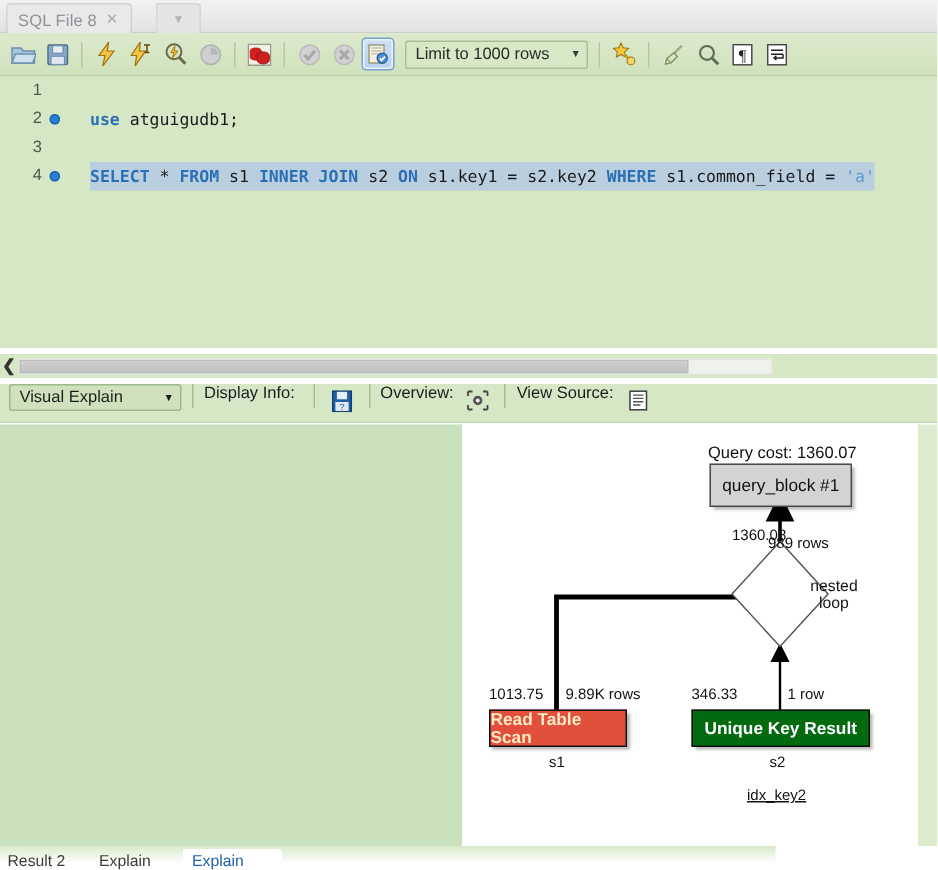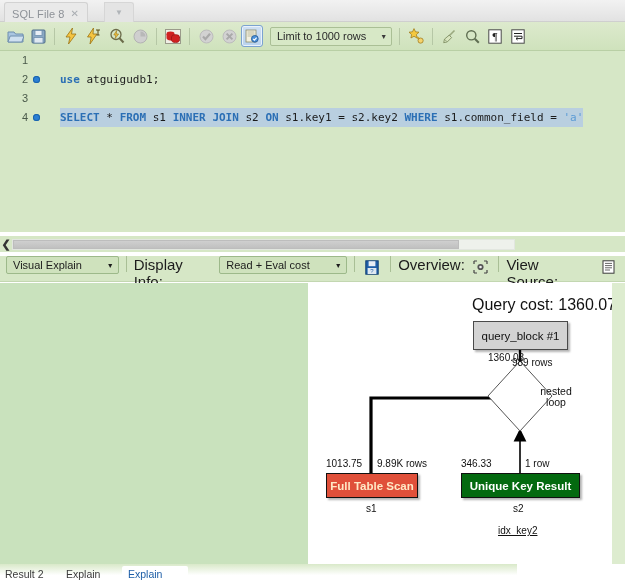--- a/index.html
+++ b/index.html
@@ -130,21 +130,21 @@
     display: flex; align-items: flex-start; padding: 0 6px; gap: 0px;
     border-bottom: 1px solid #c3d7b1;
   }
   .combo {
     height: 18px; background: #cfe2bd; border: 1px solid #9db98a;
     border-radius: 2px; display: flex; align-items: center; justify-content: space-between;
     padding: 0 4px 0 6px; font-size: 11px; color: #1c1c1c;
   }
   .combo .caret { font-size: 7px; margin-left: 10px; }
   .exsep { width: 1px; height: 16px; background: #a9bf96; margin: 0 7px; }
-  .exlabel { font-size: 15px; color: #1c1c1c; margin-right: 5px; }
+  .exlabel { font-size: 11px; color: #1c1c1c; margin-right: 5px; }
 
   
   .exbody {
     position: absolute; left: 0; top: 283px; width: 625px; height: 281px;
     background: #ffffff;
   }
   .ex-left {
     position: absolute; left: 0; top: 0; width: 308px; height: 281px;
     background: #c9e2bd;
   }
@@ -167,21 +167,21 @@
   }
   .node-qb {
     background: #d3d3d3; color: #111; border: 1px solid #4a4a4a;
   }
   .node-fts {
     background: #e0503a; color: #ffe9c6; font-weight: bold; border: 1px solid #111;
   }
   .node-ukl {
     background: #046a10; color: #ffffff; font-weight: bold; border: 1px solid #111;
   }
-  .cap { position: absolute; font-size: 16px; color: #111; white-space: nowrap; }
+  .cap { position: absolute; font-size: 11px; color: #111; white-space: nowrap; }
   .cap-small { position: absolute; font-size: 10px; color: #111; white-space: nowrap; }
   .diamond-label {
     position: absolute; text-align: center; font-size: 10.5px; color: #111;
     line-height: 11px;
     margin-left: 36px;
   }
 
   
   .bottombar {
     position: absolute; left: 0; top: 564px; width: 517px; height: 16px;
@@ -373,24 +373,20 @@
     </div>
   </div>
 
   <div class="exbar">
     <div class="combo" style="width:115px">
       <span>Visual Explain</span>
       <span class="caret">▼</span>
     </div>
     <div class="exsep"></div>
     <span class="exlabel">Display Info:</span>
-    <div class="combo" style="width:130px">
-      <span>Read + Eval cost</span>
-      <span class="caret">▼</span>
-    </div>
     <div class="exsep"></div>
     <div class="tbtn">
       <svg width="14" height="15" viewBox="0 0 14 15">
         <rect x="0.8" y="0.8" width="12.4" height="13.4" fill="#1f5fa8" stroke="#123f73"></rect>
         <rect x="3.6" y="1.2" width="6.8" height="5" fill="#e8eef5"></rect>
         <rect x="2.6" y="8" width="8.8" height="6" fill="#dfe8f1"></rect>
         <text x="7" y="13" font-family="Liberation Sans, sans-serif" font-size="6" text-anchor="middle" fill="#1f5fa8">?</text>
       </svg>
     </div>
     <div class="exsep"></div>
@@ -430,37 +426,37 @@
         <path d="M63 200 L63 115 L198 115" fill="none" stroke="#000" stroke-width="3.2"></path>
         <path d="M190 115 L206 115" stroke="#000" stroke-width="3.2" marker-end="url(#arr)"></path>
 
         <line x1="212" y1="200" x2="212" y2="152" stroke="#000" stroke-width="1.6" marker-end="url(#arr)"></line>
 
         <polygon points="212,78 244,113 212,148 180,113" fill="#ffffff" stroke="#555" stroke-width="1"></polygon>
       </svg>
 
       <div class="cap" style="left:164px; top:13px;">Query cost: 1360.07</div>
 
-      <div class="node node-qb" style="left:165px; top:26px; width:95px; height:29px;margin-top:12px;">
+      <div class="node node-qb" style="left:165px; top:26px; width:95px; height:29px;">
         <span>query_block #1</span>
       </div>
 
       <div class="cap-small" style="left:180px; top:69px;">1360.08</div>
       <div class="cap-small" style="left:204px; top:74px;">989 rows</div>
 
       <div class="diamond-label" style="left:190px; top:103px; width:44px;">
         <div>nested</div>
         <div>loop</div>
       </div>
 
       <div class="cap-small" style="left:18px; top:175px;">1013.75</div>
       <div class="cap-small" style="left:69px; top:175px;">9.89K rows</div>
 
       <div class="node node-fts" style="left:18px; top:190px; width:92px; height:25px;">
-        <span>Full Table Scan</span>
+        <span>Read Table Scan</span>
       </div>
       <div class="cap-small" style="left:58px; top:220px;">s1</div>
 
       <div class="cap-small" style="left:153px; top:175px;">346.33</div>
       <div class="cap-small" style="left:217px; top:175px;">1 row</div>
 
       <div class="node node-ukl" style="left:153px; top:190px; width:119px; height:25px;">
         <span>Unique Key Result</span>
       </div>
       <div class="cap-small" style="left:205px; top:220px;">s2</div>

